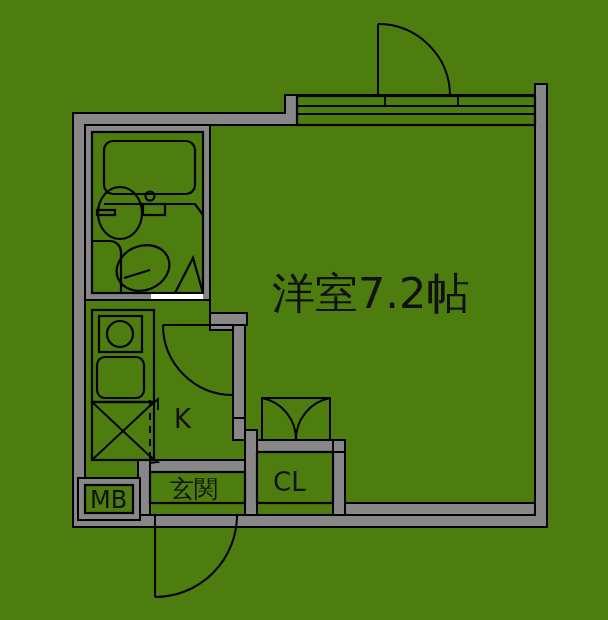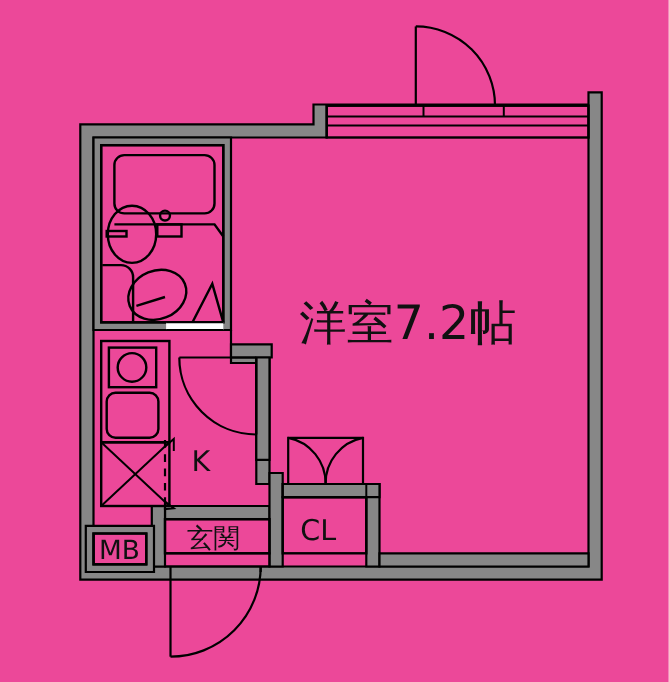--- a/index.html
+++ b/index.html
@@ -10,21 +10,21 @@
   body {
     width: 608px;
     height: 620px;
     font-family: "Liberation Sans", "DejaVu Sans", sans-serif;
     overflow: hidden;
   }
   #floorplan-root {
     position: relative;
     width: 608px;
     height: 620px;
-    background: #ec4899;
+    background: #4d7c0f;
   }
   svg#plan {
     display: block;
     width: 608px;
     height: 620px;
   }
   .wall-fill   { fill: #878787; stroke: #000000; stroke-width: 2; }
   .thin        { fill: none;    stroke: #000000; stroke-width: 2.2; }
   .thin-fine   { fill: none;    stroke: #000000; stroke-width: 1.8; }
   .fix-none    { fill: none;    stroke: #000000; stroke-width: 2.2; }

